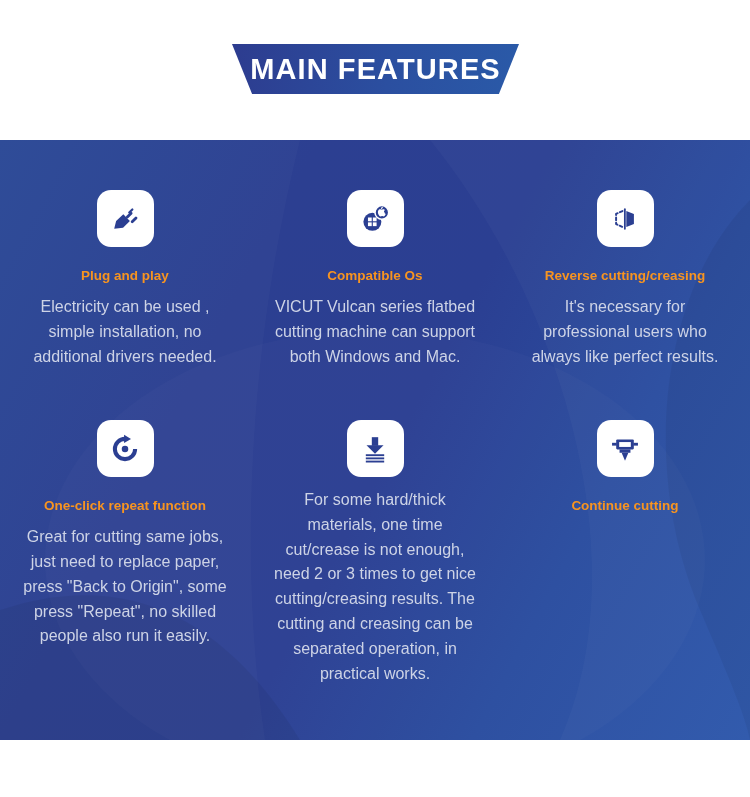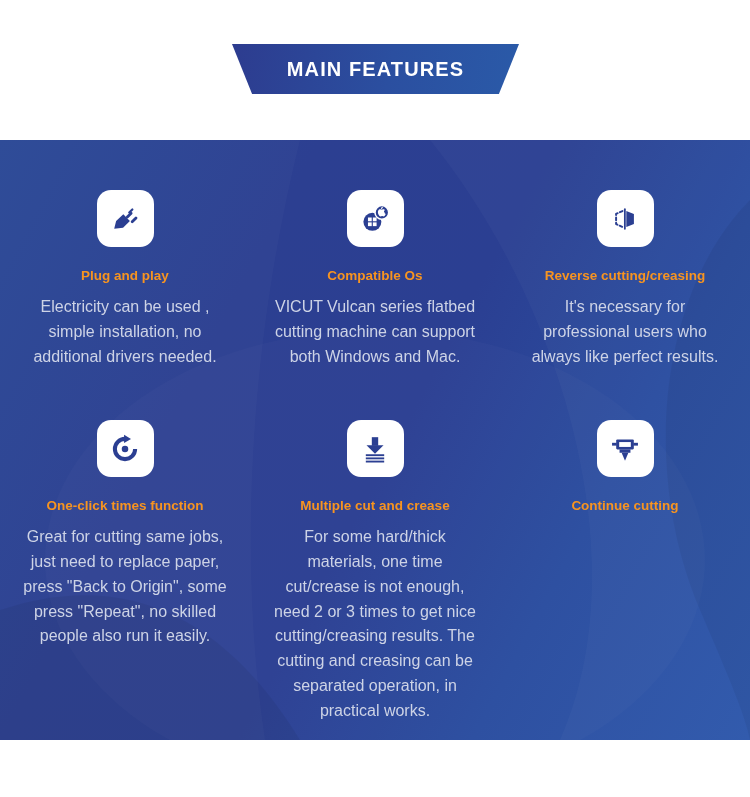--- a/index.html
+++ b/index.html
@@ -37,21 +37,21 @@
     height: 50px;
     background: linear-gradient(100deg, #2d3c8f 0%, #2b4fa0 55%, #2a5aa8 100%);
     -webkit-clip-path: polygon(0 0, 100% 0, 93% 100%, 7% 100%);
     clip-path: polygon(0 0, 100% 0, 93% 100%, 7% 100%);
     display: flex;
     align-items: center;
     justify-content: center;
   }
   .banner-title {
     color: #ffffff;
-    font-size: 20px;
+    font-size: 29px;
     font-weight: bold;
     letter-spacing: 1.1px;
     line-height: 1;
     white-space: nowrap;
   }
 
   
   .panel {
     position: absolute;
     left: 0;
@@ -183,35 +183,34 @@
       </div>
 
       <div class="feature">
         <div class="icon-tile">
           <svg width="30" height="30" viewBox="0 0 32 32" fill="none">
             <path d="M16 5.2 A10.8 10.8 0 1 0 26.8 16" stroke="#2b3f92" stroke-width="4.3" fill="none" stroke-linecap="butt"></path>
             <path d="M15.0 0.9 L22.4 5.3 L15.0 9.7 Z" fill="#2b3f92"></path>
             <circle cx="16" cy="16" r="3.5" fill="#2b3f92"></circle>
           </svg>
         </div>
-        <div class="feature-title">One-click times function</div>
+        <div class="feature-title">One-click repeat function</div>
         <div class="feature-desc">Great for cutting same jobs, just need to replace paper, press "Back to Origin", some press "Repeat", no skilled people also run it easily.</div>
       </div>
 
       <div class="feature">
         <div class="icon-tile">
           <svg width="30" height="30" viewBox="0 0 32 32" fill="none">
             <rect x="12.6" y="3.4" width="6.8" height="9.2" fill="#2b3f92"></rect>
             <path d="M6.9 12.0 L25.1 12.0 L16.0 21.0 Z" fill="#2b3f92"></path>
             <rect x="6.2" y="21.6" width="19.6" height="2.0" fill="#2b3f92"></rect>
             <rect x="6.2" y="25.0" width="19.6" height="2.0" fill="#2b3f92"></rect>
             <rect x="6.2" y="28.4" width="19.6" height="2.0" fill="#2b3f92"></rect>
           </svg>
         </div>
-        <div class="feature-title">Multiple cut and crease</div>
         <div class="feature-desc">For some hard/thick materials, one time cut/crease is not enough, need 2 or 3 times to get nice cutting/creasing results. The cutting and creasing can be separated operation, in practical works.</div>
       </div>
 
       <div class="feature">
         <div class="icon-tile">
           <svg width="30" height="30" viewBox="0 0 32 32" fill="none">
             <rect x="6.6" y="5.8" width="18.8" height="10.6" rx="1.2" fill="#2b3f92"></rect>
             <rect x="9.8" y="8.6" width="12.4" height="5.2" fill="#ffffff"></rect>
             <rect x="2.2" y="9.4" width="5.0" height="3.0" fill="#2b3f92"></rect>
             <rect x="24.8" y="9.4" width="5.0" height="3.0" fill="#2b3f92"></rect>

